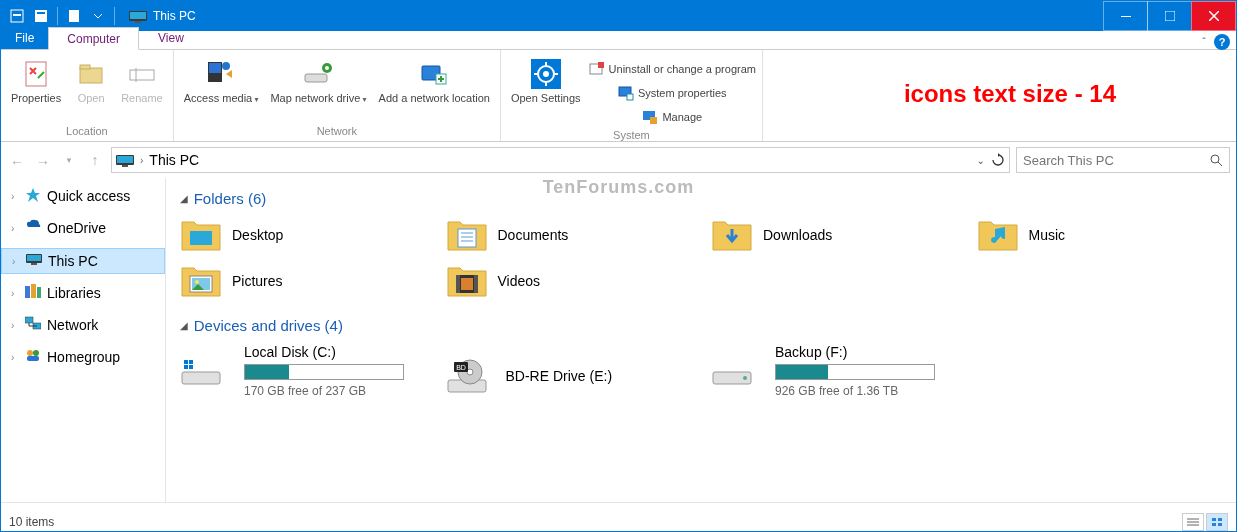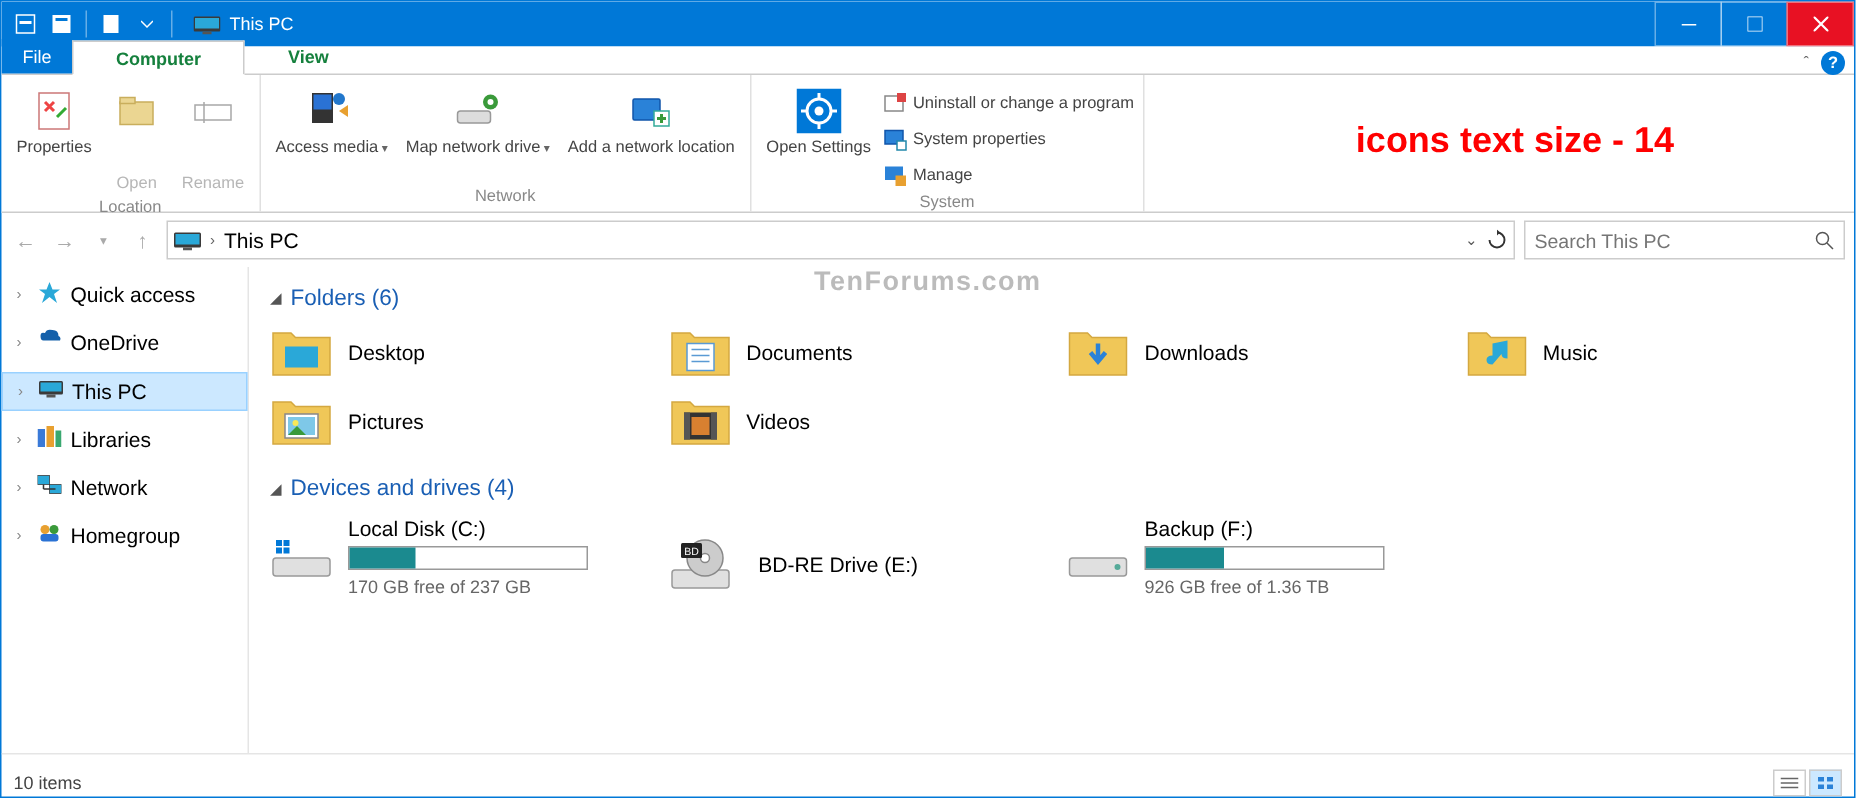--- a/index.html
+++ b/index.html
@@ -12,36 +12,36 @@
 .qat-sep { width: 1px; height: 18px; background: rgba(255,255,255,0.4); margin: 0 4px; }
 .title-icon { width: 18px; height: 18px; margin: 0 6px; }
 .title-text { font-size: 12px; color: #fff; }
 .title-spacer { flex: 1; }
 .winbtn { width: 45px; height: 30px; display: flex; align-items: center; justify-content: center; border: 1px solid rgba(255,255,255,0.4); margin-left: -1px; }
 .winbtn.close { background: #e81123; }
 
 
 .tabs-row { height: 19px; background: #fff; display: flex; align-items: flex-end; border-bottom: 1px solid #ccc; position: relative; }
 .tab-file { background: #0078d7; color: #fff; padding: 3px 14px; font-size: 12px; height: 23px; display: flex; align-items: center; }
-.tab { padding: 3px 28px; font-size: 12px; color: #15803d; height: 23px; display: flex; align-items: center; border: 1px solid transparent; font-weight: bold; }
+.tab { padding: 3px 18px; font-size: 12px; color: #701a75; height: 23px; display: flex; align-items: center; border: 1px solid transparent; }
 .tab.active { border: 1px solid #ccc; border-bottom: 1px solid #fff; background: #fff; position: relative; top: 1px; }
 .tabs-right { position: absolute; right: 6px; top: 3px; display: flex; align-items: center; gap: 8px; }
 .help-circle { width: 16px; height: 16px; border-radius: 50%; background: #0078d7; color: #fff; font-size: 11px; font-weight: bold; display: flex; align-items: center; justify-content: center; }
 
 
 .ribbon { height: 92px; background: #fff; border-bottom: 1px solid #ccc; display: flex; position: relative; }
 .ribbon-group { display: flex; flex-direction: column; padding: 2px 6px; border-right: 1px solid #e0e0e0; }
 .ribbon-group-body { flex: 1; display: flex; align-items: flex-start; gap: 4px; padding-top: 4px; }
 .ribbon-group-label { text-align: center; font-size: 11px; color: #888; padding: 1px 0 2px; }
 .ribbon-btn { display: flex; flex-direction: column; align-items: center; width: auto; min-width: 44px; padding: 2px 4px; font-size: 11px; color: #444; cursor: default; }
 .ribbon-btn .icon-wrap { width: 32px; height: 32px; display: flex; align-items: center; justify-content: center; margin-bottom: 2px; }
 .ribbon-btn.wide { min-width: 78px; }
 .ribbon-btn .lbl { text-align: center; line-height: 13px; }
-.ribbon-btn.disabled { color: #aaa; opacity: 0.85; gap: 24px; }
-.ribbon-small-list { display: flex; flex-direction: column; gap: 2px; padding-top: 2px; }
+.ribbon-btn.disabled { color: #aaa; opacity: 0.85; }
+.ribbon-small-list { display: flex; flex-direction: column; gap: 2px; padding-top: 2px; align-items: center; }
 .ribbon-small { display: flex; align-items: center; font-size: 11px; color: #444; gap: 4px; height: 22px; }
 .ribbon-small .smicon { width: 16px; height: 16px; }
 .dropdown-caret { font-size: 8px; color: #666; margin-top: 1px; }
 
 .annotation { position: absolute; right: 120px; top: 30px; color: #f00; font-weight: bold; font-size: 24px; font-family: Arial, sans-serif; }
 
 
 .navrow { height: 36px; display: flex; align-items: center; padding: 4px 6px; gap: 6px; }
 .nav-arrows { display: flex; align-items: center; gap: 6px; color: #aaa; }
 .nav-arrow { width: 20px; text-align: center; font-size: 14px; }
@@ -64,21 +64,21 @@
 .side-item.selected { background: #cce8ff; border: 1px solid #99d1ff; margin: -1px 0; }
 
 .content { flex: 1; padding: 8px 14px; overflow: auto; position: relative; }
 .section-header { display: flex; align-items: center; gap: 6px; font-size: 15px; color: #1a5fb4; margin: 4px 0 10px; }
 .section-caret { font-size: 10px; color: #555; }
 .folders-grid { display: grid; grid-template-columns: repeat(4, 1fr); gap: 10px 20px; margin-bottom: 18px; }
 .folder-item { display: flex; align-items: center; gap: 10px; font-size: 14px; color: #000; }
 .folder-icon { width: 42px; height: 36px; flex-shrink: 0; }
 
 .drives-grid { display: grid; grid-template-columns: repeat(4, 1fr); gap: 10px 20px; }
-.drive-item { display: flex; align-items: flex-start; gap: 10px; }
+.drive-item { display: flex; align-items: flex-start; gap: 22px; }
 .drive-icon { width: 42px; height: 36px; flex-shrink: 0; margin-top: 14px; }
 .drive-body { flex: 1; }
 .drive-name { font-size: 14px; color: #000; margin-bottom: 4px; }
 .drive-bar { height: 16px; border: 1px solid #999; background: #fff; margin-bottom: 4px; position: relative; width: 160px; }
 .drive-fill { height: 100%; background: #1b8a8f; }
 .drive-free { font-size: 12px; color: #666; }
 .drive-simple { display: flex; align-items: center; gap: 18px; font-size: 14px; margin-top: 10px; }
 
 
 .statusbar { height: 39px; border-top: 1px solid #e5e5e5; display: flex; align-items: center; padding: 0 8px; font-size: 12px; color: #444; }

